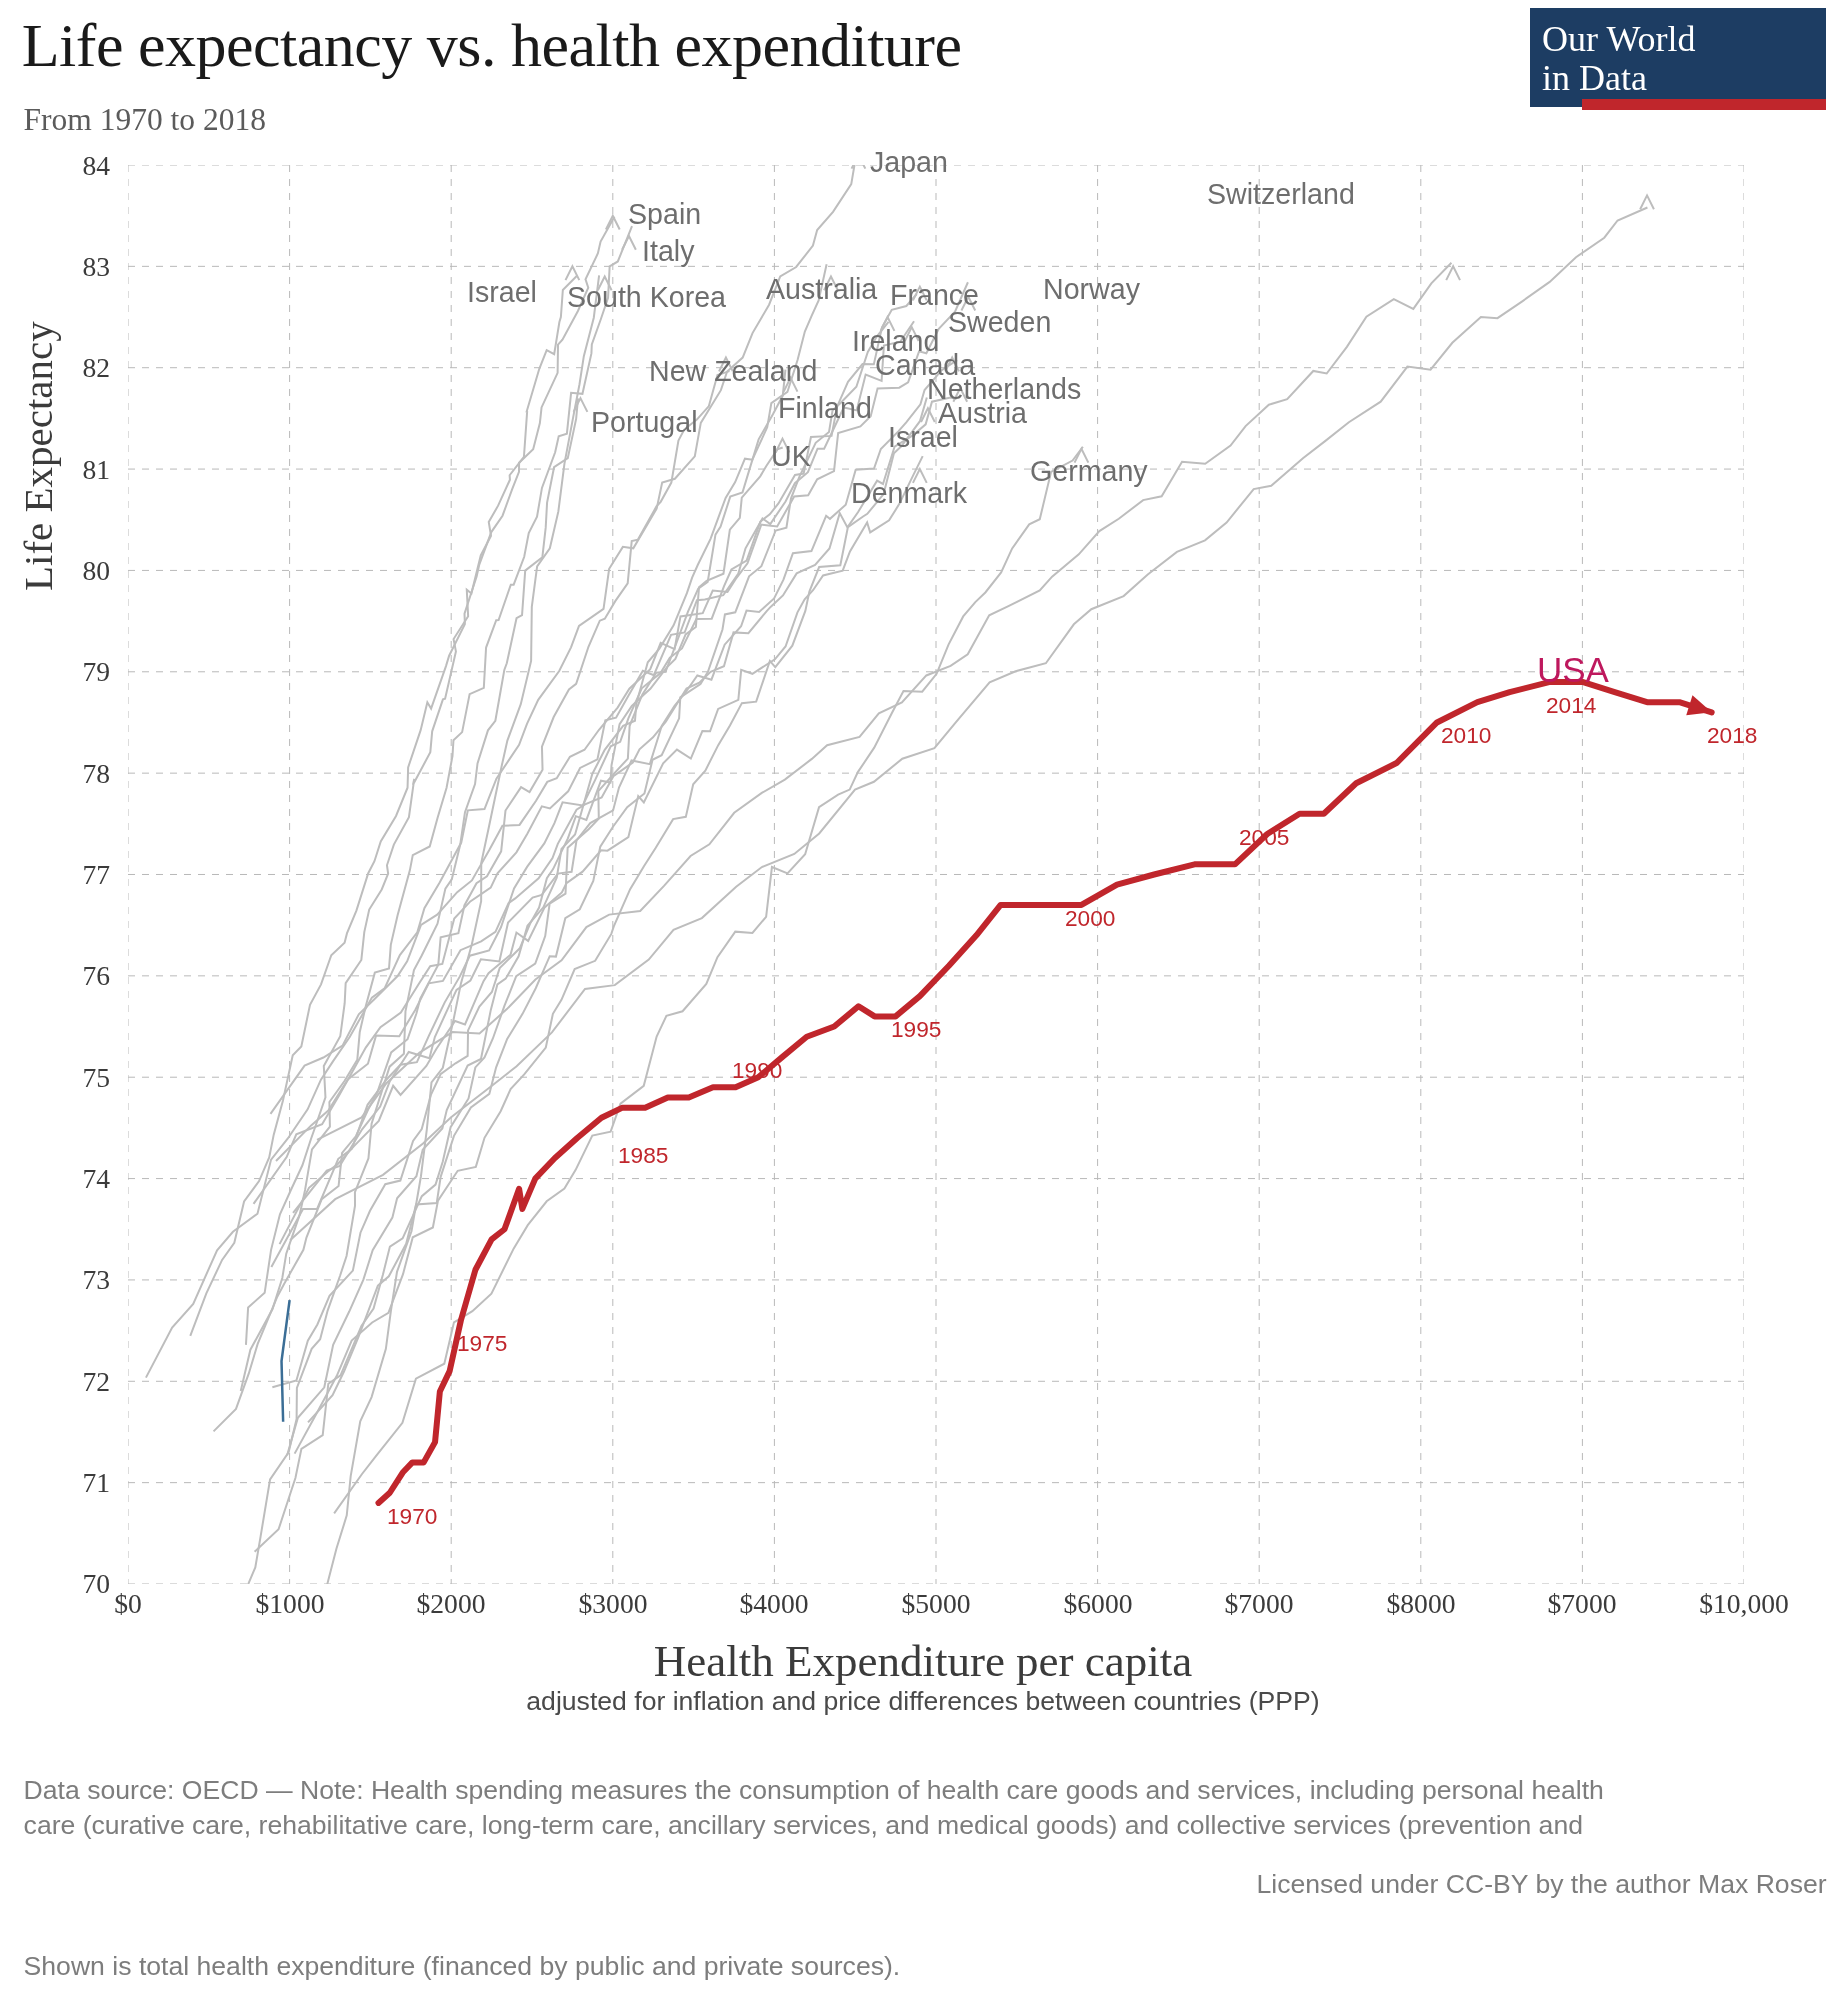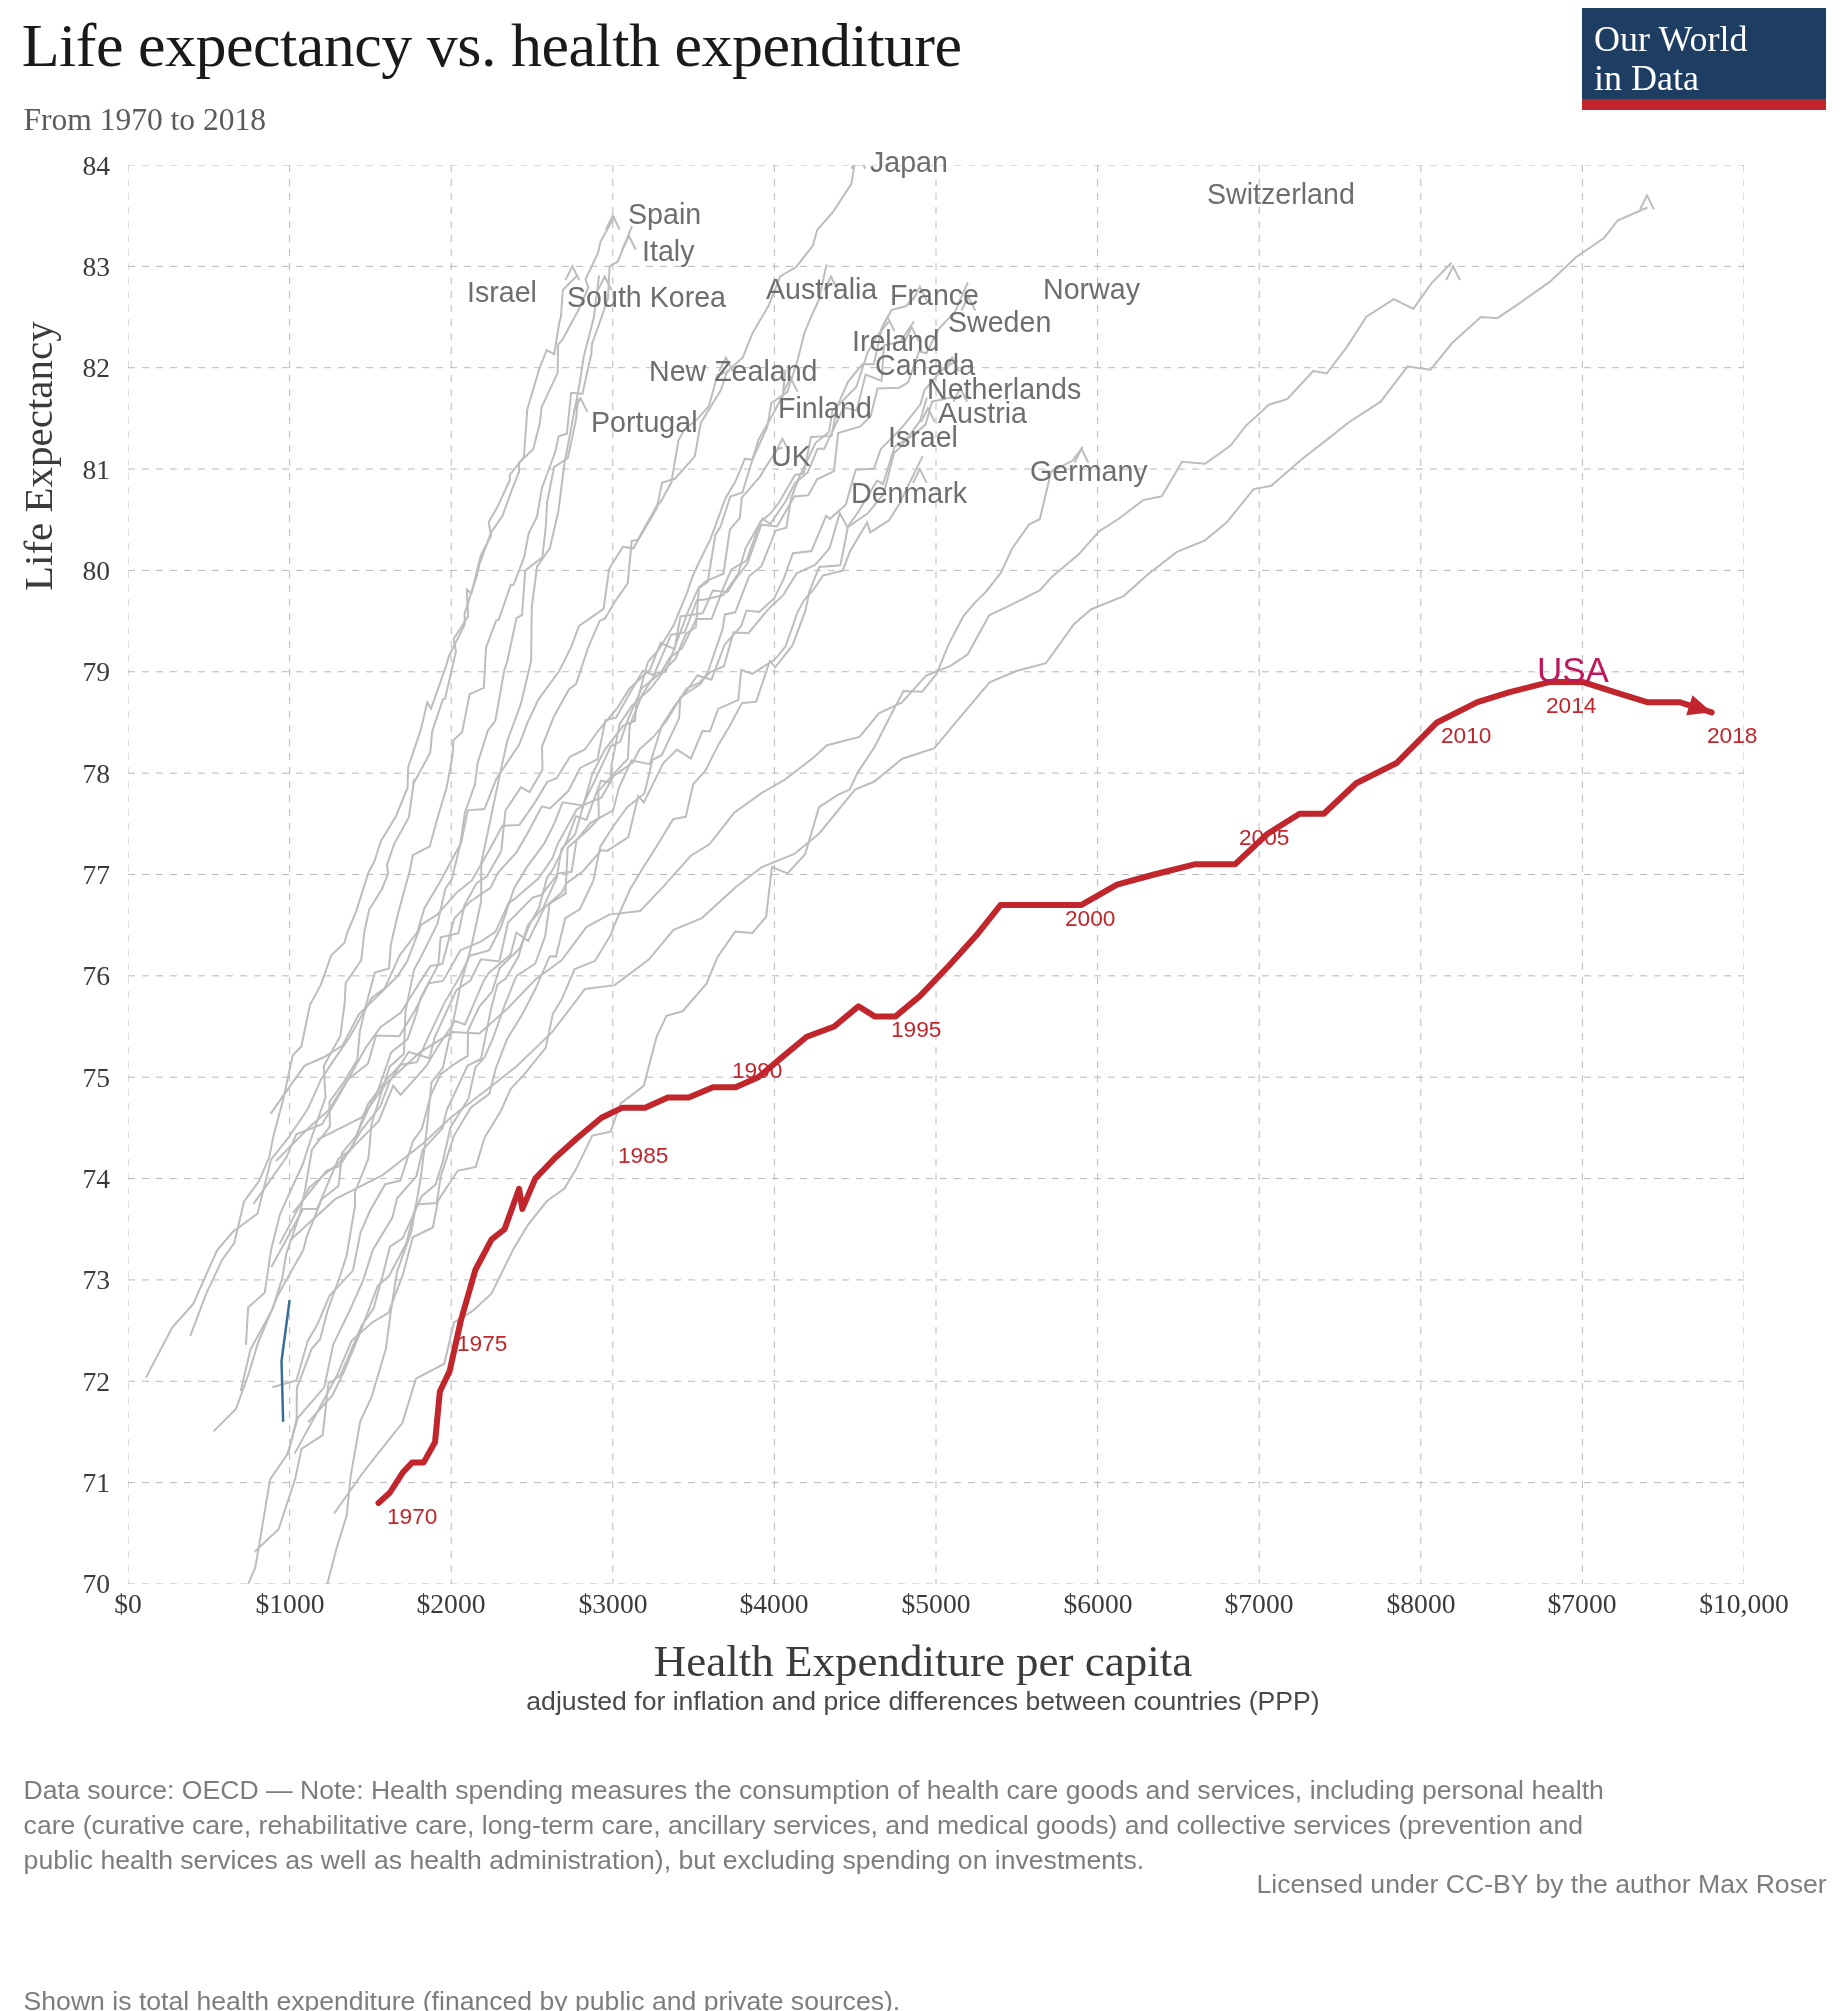--- a/index.html
+++ b/index.html
@@ -17,21 +17,21 @@
     font-family:"Liberation Serif", serif;
     font-size:62px;line-height:71px;color:#1a1a1a;font-weight:400;
     letter-spacing:-0.5px;
   }
   .subtitle{
     position:absolute;left:23.6px;top:102px;
     font-family:"Liberation Serif", serif;
     font-size:31.5px;color:#5b5b5b;font-weight:400;
   }
   .owid-logo{
-    position:absolute;right:19.7px;top:7.9px;width:244px;height:99px;
+    position:absolute;right:19.7px;top:7.9px;width:296px;height:99px;
     background:#1d3d63;color:#ffffff;
     font-family:"Liberation Serif", serif;
     display:flex;flex-direction:column;justify-content:center;
     padding:3.9px 9.9px 0 11.8px;box-sizing:border-box;
   }
   .owid-logo .l1{font-size:36px;line-height:39px;}
   .owid-logo .l2{font-size:36px;line-height:39px;}
   .owid-bar{position:absolute;right:19.7px;top:99px;width:244px;height:10.8px;background:#c0262c;}
 
   
@@ -252,19 +252,18 @@
       <div class="year-label" style="left: 1441px; top: 722px;">2010</div>
       <div class="year-label" style="left: 1546px; top: 692px;">2014</div>
       <div class="year-label" style="left: 1707px; top: 722px;">2018</div>
     </div>
 
   <div class="usa-label" style="left:1537px;top:650px;">USA</div>
 
   <div class="foot">
     <div>Data source: OECD — Note: Health spending measures the consumption of health care goods and services, including personal health</div>
     <div>care (curative care, rehabilitative care, long-term care, ancillary services, and medical goods) and collective services (prevention and</div>
-    <div>public health services as well as health administration), but excluding spending on investments.</div>
     <div class="l4">Shown is total health expenditure (financed by public and private sources).</div>
     <div class="lic">Licensed under CC-BY by the author Max Roser</div>
   </div>
 
 </div>
 
 
 </body></html>

